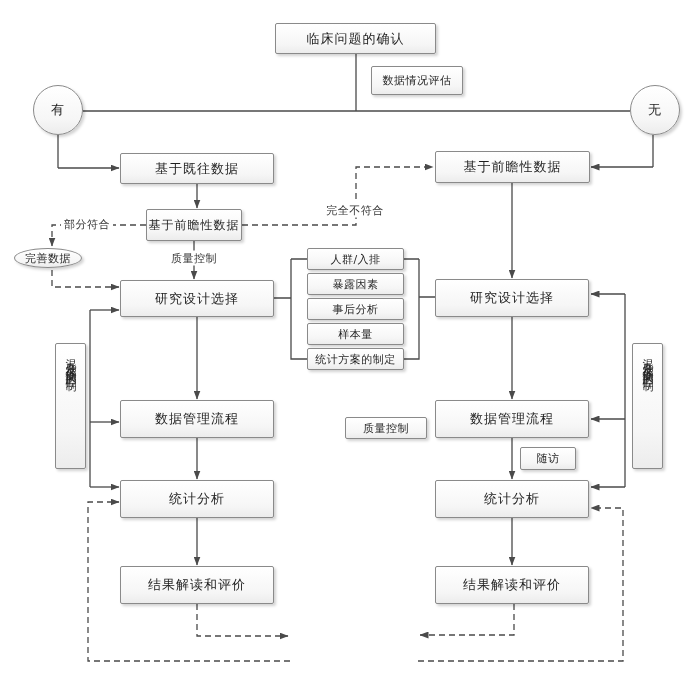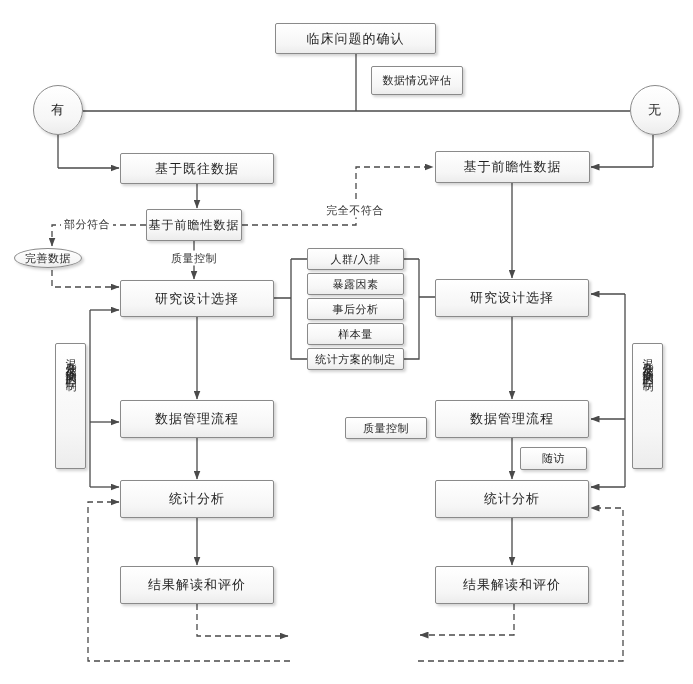--- a/index.html
+++ b/index.html
@@ -122,21 +122,21 @@
     <span class="star">*</span>
   </div>
   <div class="node vnote" style="left:632px;top:343px;width:31px;height:126px;">
     <span class="vtext">混杂及偏倚的控制</span>
     <span class="star">*</span>
   </div>
 
   <div class="node" style="left:120px;top:400px;width:154px;height:38px;">数据管理流程</div>
   <div class="node" style="left:435px;top:400px;width:154px;height:38px;">数据管理流程</div>
   <div class="node small" style="left:305px;top:417px;width:82px;height:22px;margin-left:40px;">质量控制</div>
-  <div class="node small" style="left:520px;top:447px;width:67px;height:23px;">随访</div>
+  <div class="node small" style="left:520px;top:447px;width:56px;height:23px;">随访</div>
 
   <div class="node" style="left:120px;top:480px;width:154px;height:38px;">统计分析</div>
   <div class="node" style="left:435px;top:480px;width:154px;height:38px;">统计分析</div>
 
   <div class="node" style="left:120px;top:566px;width:154px;height:38px;">结果解读和评价</div>
   <div class="node" style="left:435px;top:566px;width:154px;height:38px;">结果解读和评价</div>
 
 
 </div>
 

